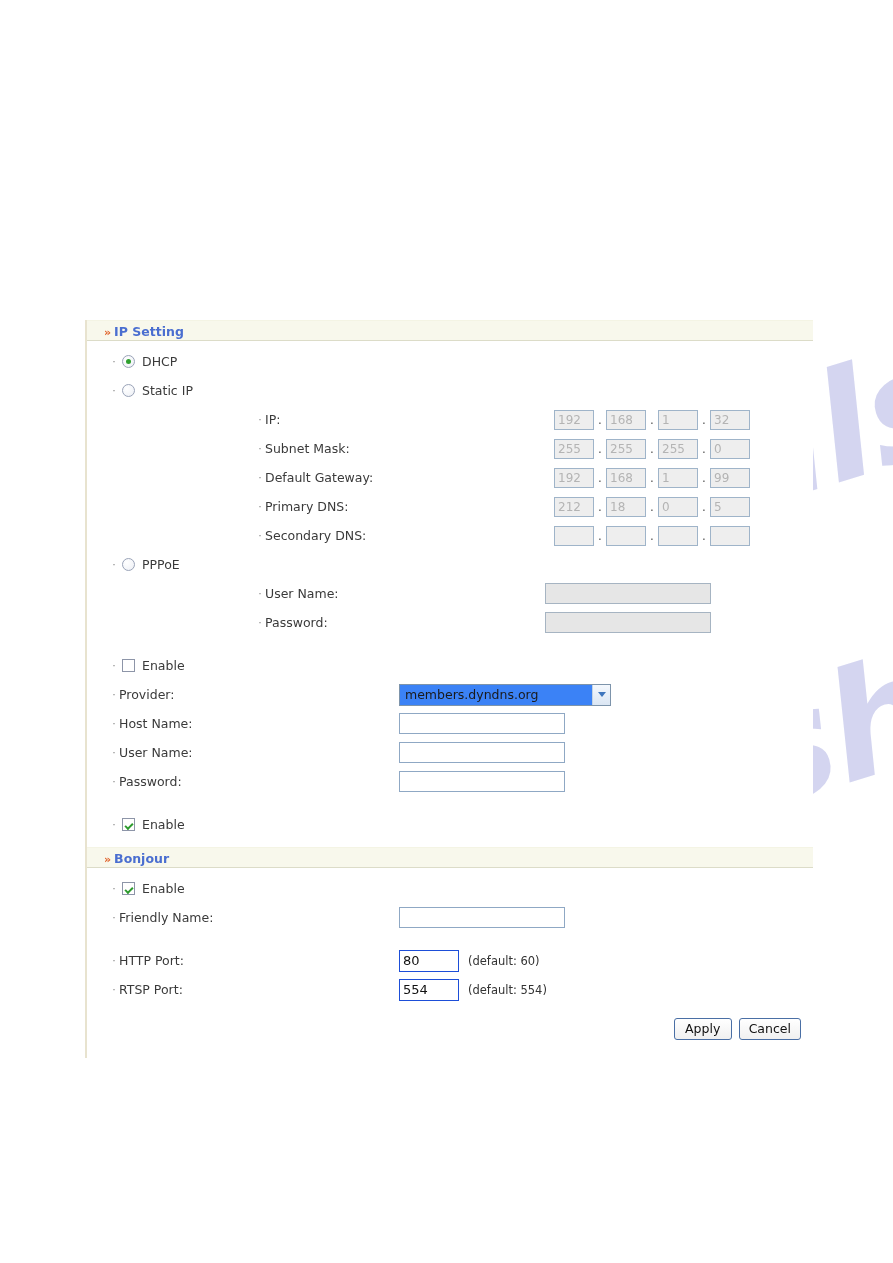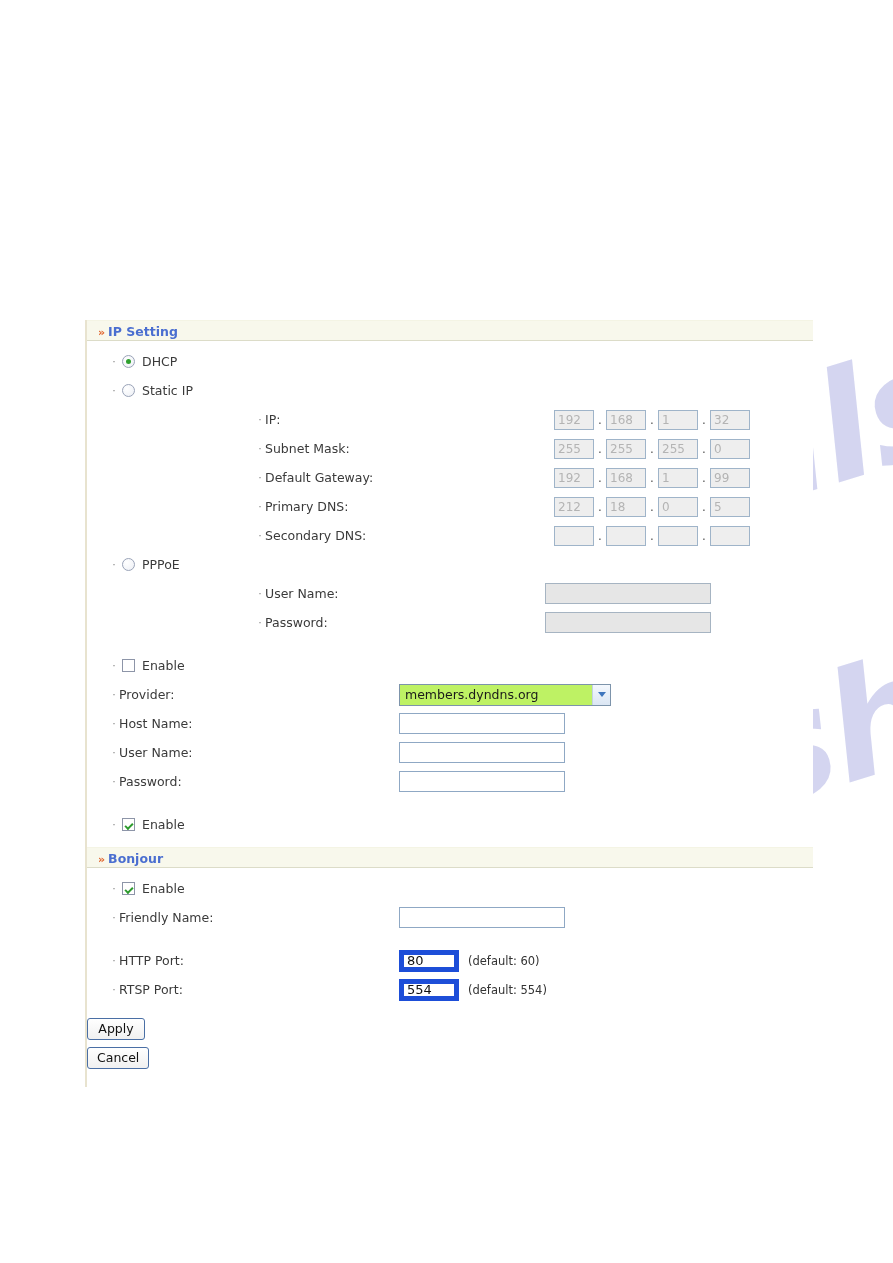--- a/index.html
+++ b/index.html
@@ -48,21 +48,21 @@
 
   .section {
     position: relative;
   }
   .sec-head {
     background: #f8f8ec;
     border-bottom: 1px solid #dcdcc8;
     border-top: 1px solid #f4f4e4;
     height: 21px;
     line-height: 21px;
-    padding-left: 11px;
+    padding-left: 17px;
     box-sizing: border-box;
     font-size: 12.5px;
     font-weight: bold;
     color: #4a6ed0;
     white-space: nowrap;
   }
   .sec-head .chev {
     color: #e0622a;
     font-weight: bold;
     font-size: 11px;
@@ -182,41 +182,41 @@
     background: #ffffff;
     box-sizing: border-box;
     font-family: "DejaVu Sans", "Liberation Sans", sans-serif;
     font-size: 12px;
     padding: 0 3px;
     color: #222;
   }
   .txt-port {
     width: 60px;
     height: 22px;
-    border: 5px solid #1d4ed8;
+    border: 1px solid #1d4ed8;
     background: #ffffff;
     box-sizing: border-box;
     font-family: "DejaVu Sans", "Liberation Sans", sans-serif;
     font-size: 13px;
     padding: 0 3px;
     color: #111;
   }
   .hint {
     font-size: 11.5px;
     color: #333;
     margin-left: 9px;
     white-space: nowrap;
   }
 
   
   .sel {
     width: 212px;
     height: 22px;
     border: 1px solid #7d94ab;
-    background: #bef264;
+    background: #3b82f6;
     box-sizing: border-box;
     display: flex;
     align-items: center;
     position: relative;
   }
   .sel .sel-val {
     font-size: 12.5px;
     color: #1a1a1a;
     padding-left: 5px;
     white-space: nowrap;
@@ -236,24 +236,23 @@
     width: 0; height: 0;
     border-left: 4px solid transparent;
     border-right: 4px solid transparent;
     border-top: 5px solid #3f76bd;
   }
 
   
   .btn-row {
     display: flex;
     justify-content: flex-end;
-    align-items: flex-start;
+    align-items: flex-end;
     padding: 14px 12px 10px 0;
     gap: 7px;
-    flex-direction: column;
   }
   .btn {
     min-width: 58px;
     height: 22px;
     border: 1px solid #4a6fa5;
     border-radius: 3px;
     background: linear-gradient(#ffffff, #f0f0f0);
     font-family: "DejaVu Sans", "Liberation Sans", sans-serif;
     font-size: 12.5px;
     color: #111;

